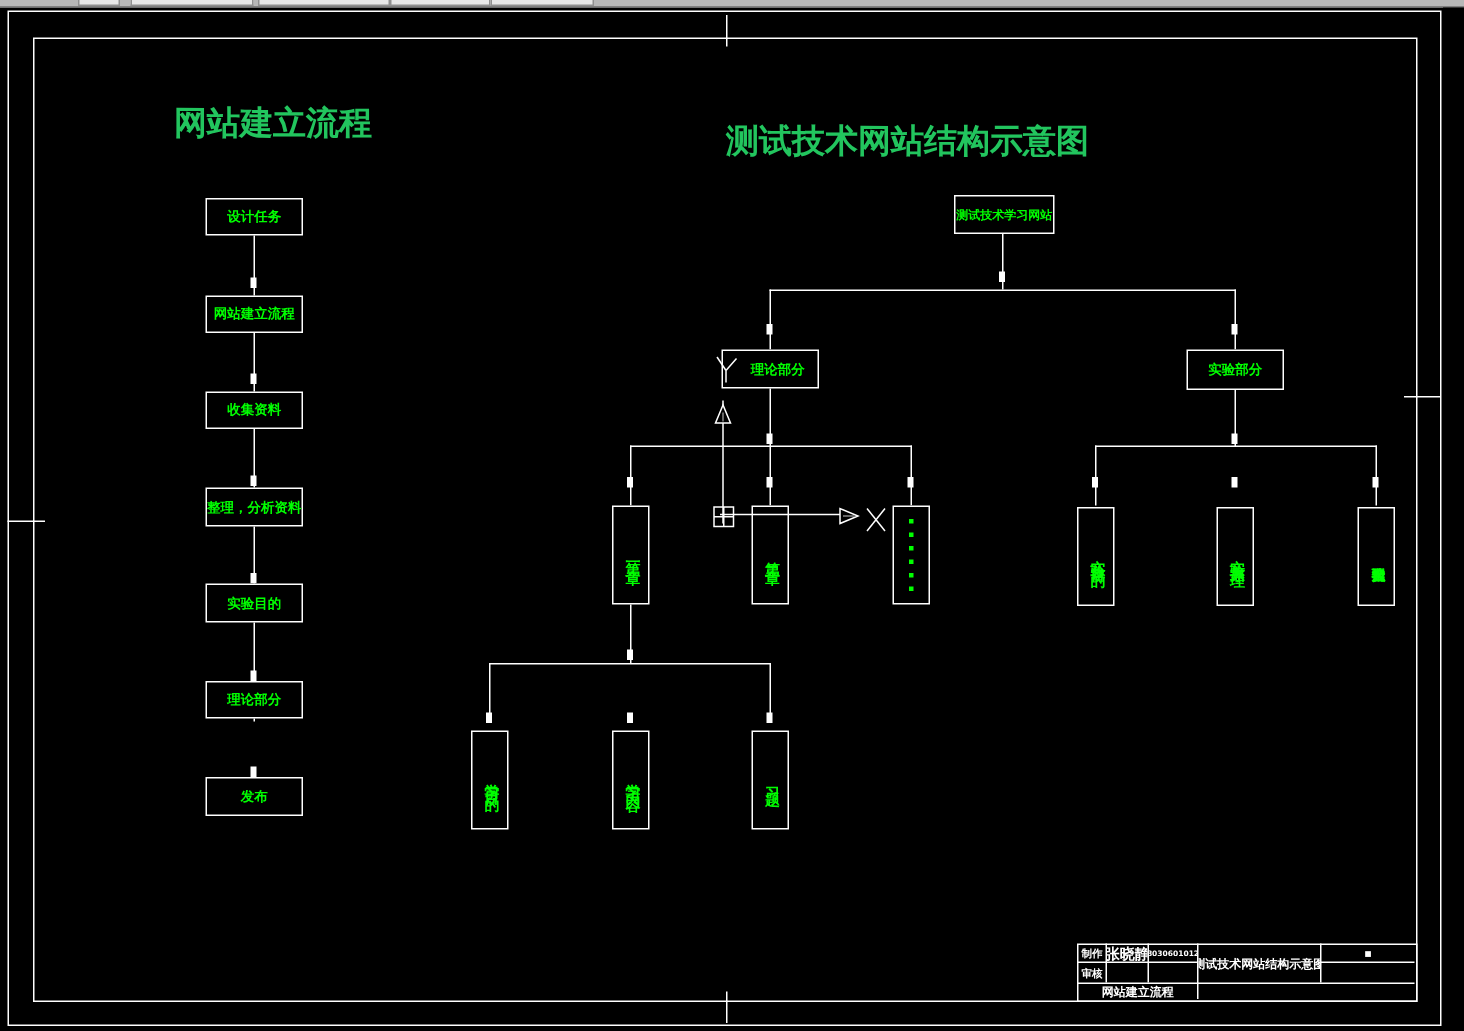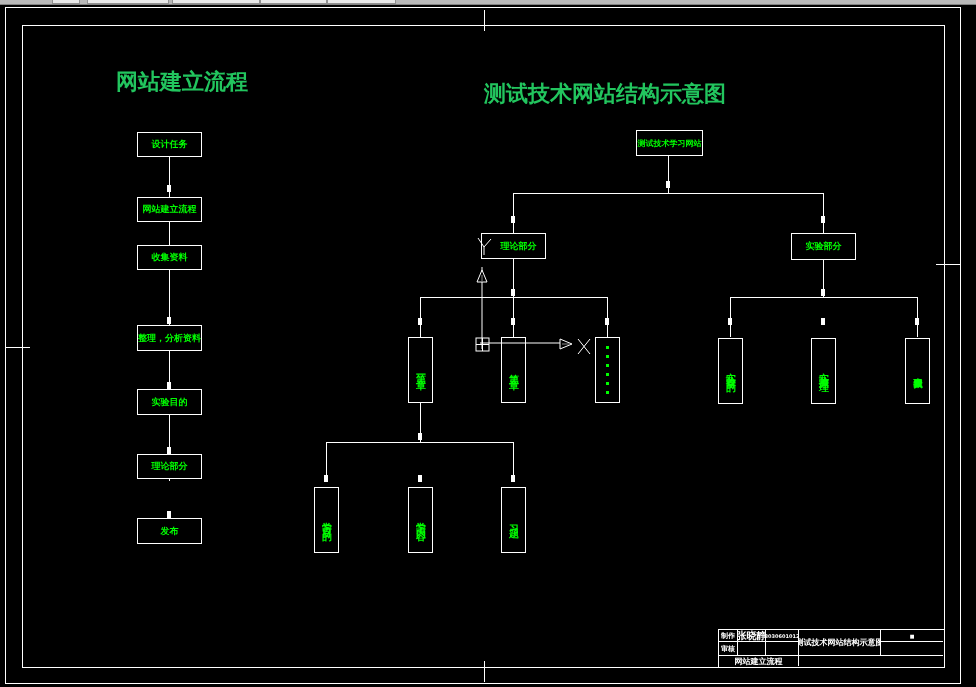--- a/index.html
+++ b/index.html
@@ -73,21 +73,21 @@
   <div class="grip" style="left:167px;top:377px"></div>
   <div class="grip" style="left:167px;top:442px"></div>
   <div class="grip" style="left:167px;top:506px"></div>
 
   <div class="box h" style="left:137px;top:127px;width:63px;height:23px">
       <span>设计任务</span>
     </div>
   <div class="box h" style="left:137px;top:192px;width:63px;height:23px">
       <span>网站建立流程</span>
     </div>
-  <div class="box h" style="left:137px;top:240px;width:63px;height:23px">
+  <div class="box h" style="left:137px;top:256px;width:63px;height:23px">
       <span>收集资料</span>
     </div>
   <div class="box h" style="left:137px;top:320px;width:63px;height:24px">
       <span>整理，分析资料</span>
     </div>
   <div class="box h" style="left:137px;top:384px;width:63px;height:24px">
       <span>实验目的</span>
     </div>
   <div class="box h" style="left:137px;top:449px;width:63px;height:23px">
       <span>理论部分</span>

